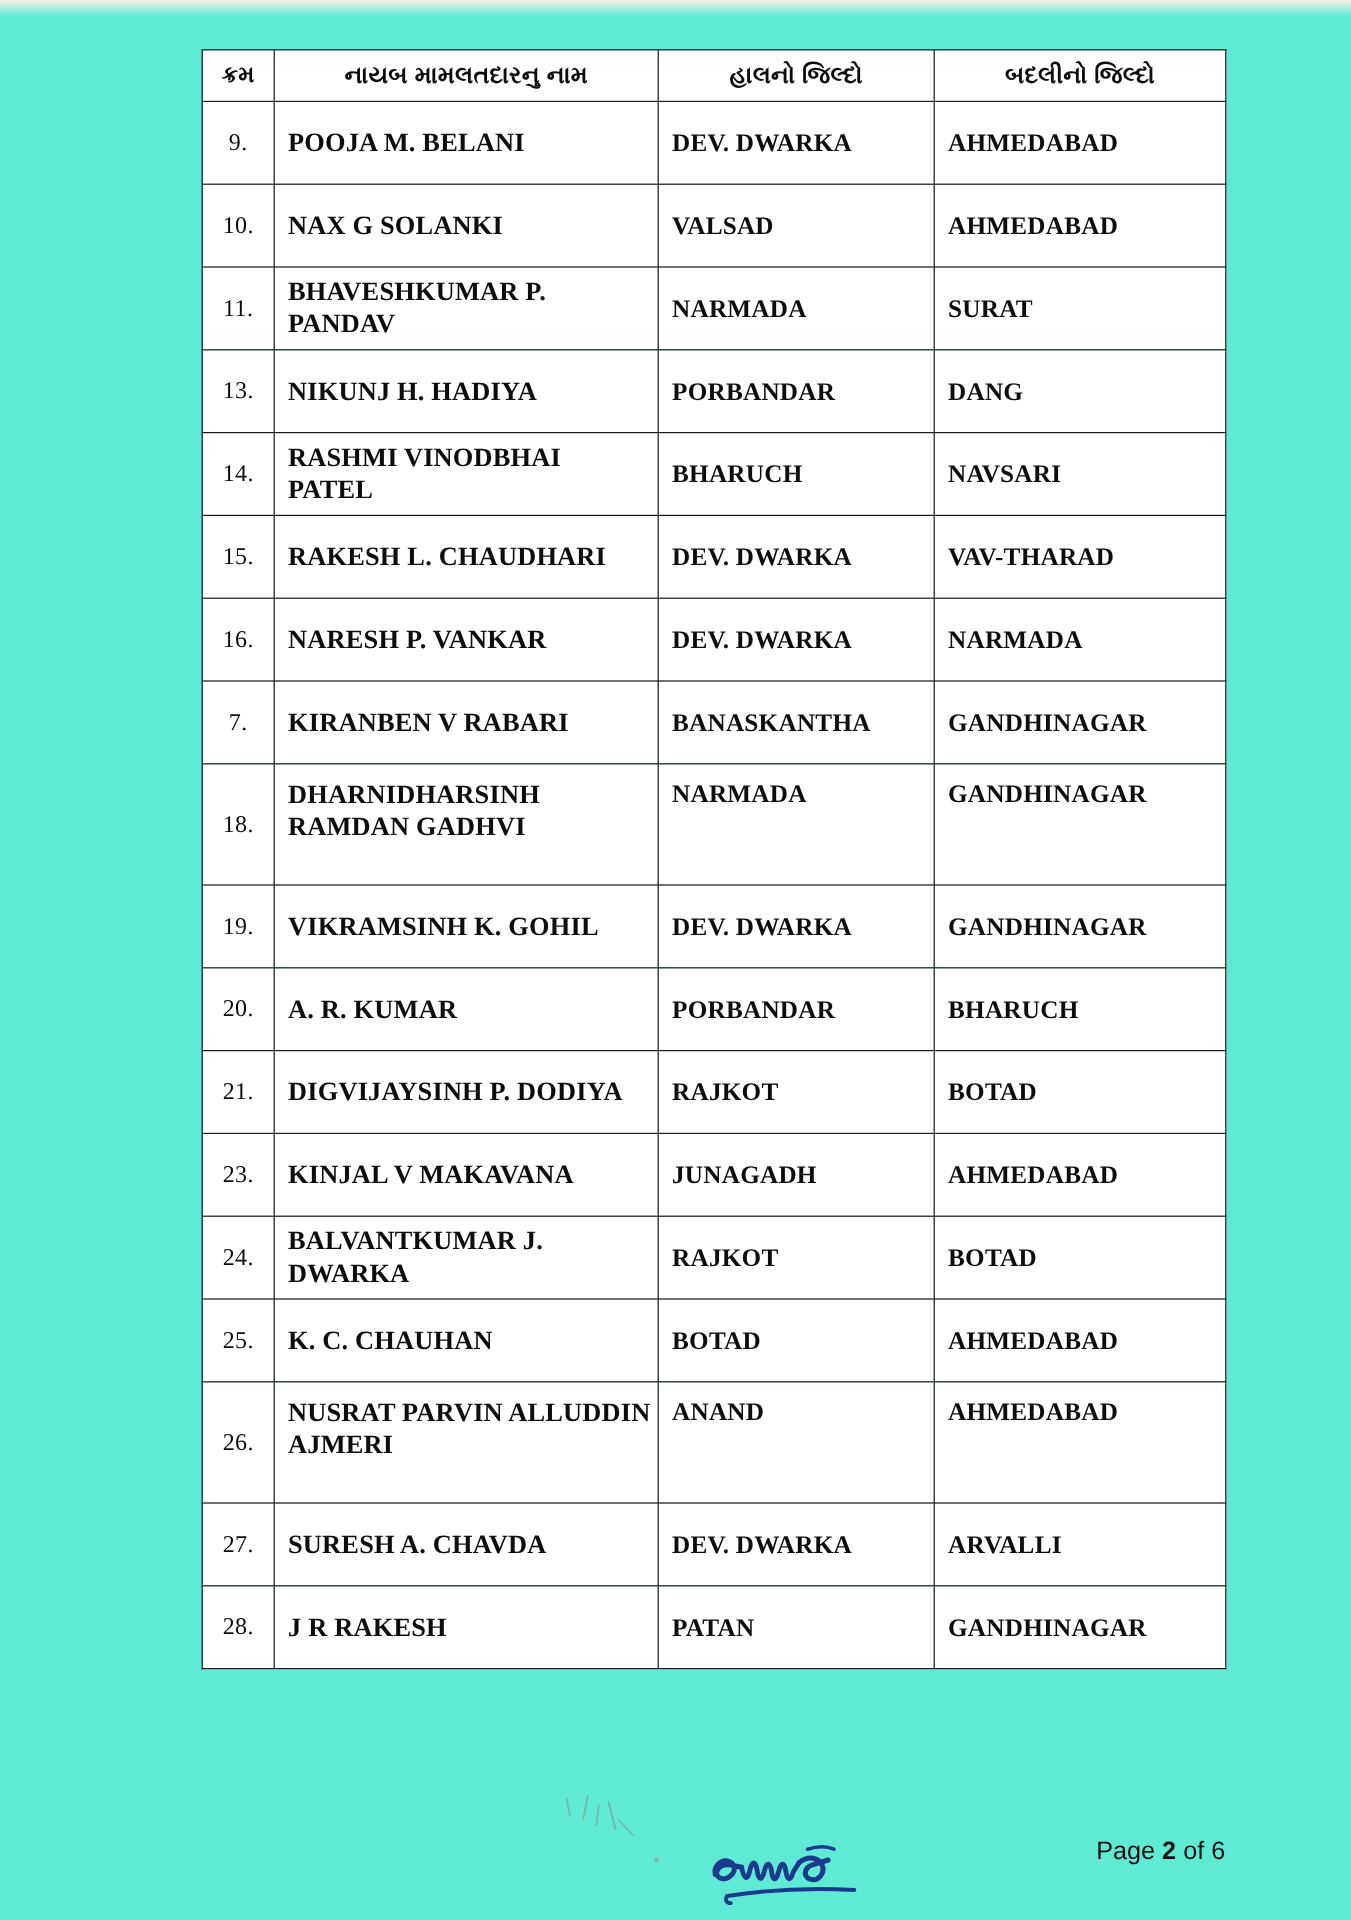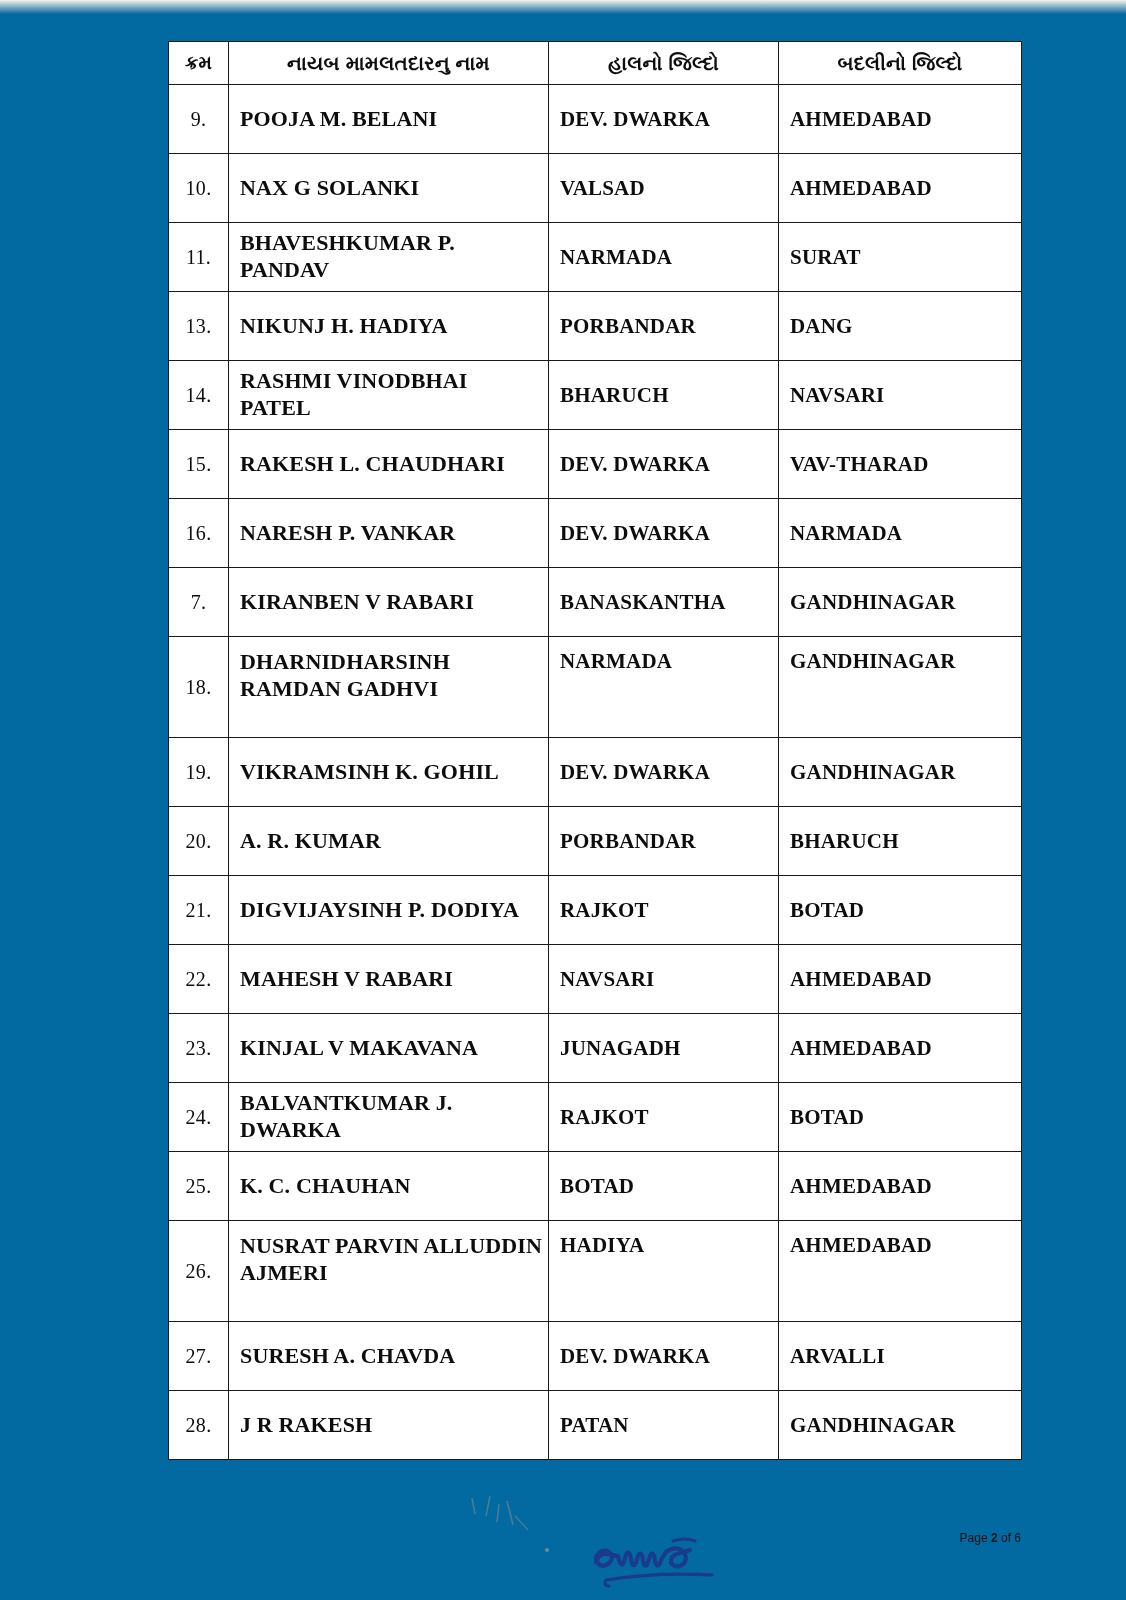--- a/index.html
+++ b/index.html
@@ -13,21 +13,21 @@
     background: #ffffff;
     font-family: "Liberation Serif", serif;
     position: relative;
     overflow: hidden;
   }
 
   
   .page {
     position: absolute;
     inset: 0;
-    background: #0369a1;
+    background: #5eead4;
   }
   .scan-tint {
     position: absolute;
     top: 0; left: 0;
     width: 100%;
     height: 14px;
     background: linear-gradient(180deg, #f4f2e9 0%, rgba(255,255,255,0) 100%);
     pointer-events: none;
   }
 
@@ -114,21 +114,21 @@
     top: 1524px;
     width: 853px;
     height: 1px;
   }
 
   .page-number {
     position: absolute;
     right: 0;
     top: 7px;
     font-family: "Liberation Sans", sans-serif;
-    font-size: 12px;
+    font-size: 21px;
     color: #111111;
     white-space: nowrap;
   }
   .page-number b { font-weight: bold; }
 
   .signature {
     position: absolute;
     left: 578px;
     top: 1528px;
     width: 200px;
@@ -245,47 +245,41 @@
             <td class="dist">PORBANDAR</td>
             <td class="dist">BHARUCH</td>
           </tr>
           <tr>
             <td class="sr">21.</td>
             <td class="name">DIGVIJAYSINH P. DODIYA</td>
             <td class="dist">RAJKOT</td>
             <td class="dist">BOTAD</td>
           </tr>
           <tr>
-            <td class="sr">22.</td>
-            <td class="name">MAHESH V RABARI</td>
-            <td class="dist">NAVSARI</td>
-            <td class="dist">AHMEDABAD</td>
-          </tr>
-          <tr>
             <td class="sr">23.</td>
             <td class="name">KINJAL V MAKAVANA</td>
             <td class="dist">JUNAGADH</td>
             <td class="dist">AHMEDABAD</td>
           </tr>
           <tr>
             <td class="sr">24.</td>
             <td class="name">BALVANTKUMAR J. DWARKA</td>
             <td class="dist">RAJKOT</td>
             <td class="dist">BOTAD</td>
           </tr>
           <tr>
             <td class="sr">25.</td>
             <td class="name">K. C. CHAUHAN</td>
             <td class="dist">BOTAD</td>
             <td class="dist">AHMEDABAD</td>
           </tr>
           <tr class="tall">
             <td class="sr">26.</td>
             <td class="name">NUSRAT PARVIN ALLUDDIN AJMERI</td>
-            <td class="dist">HADIYA</td>
+            <td class="dist">ANAND</td>
             <td class="dist">AHMEDABAD</td>
           </tr>
           <tr>
             <td class="sr">27.</td>
             <td class="name">SURESH A. CHAVDA</td>
             <td class="dist">DEV. DWARKA</td>
             <td class="dist">ARVALLI</td>
           </tr>
           <tr>
             <td class="sr">28.</td>

